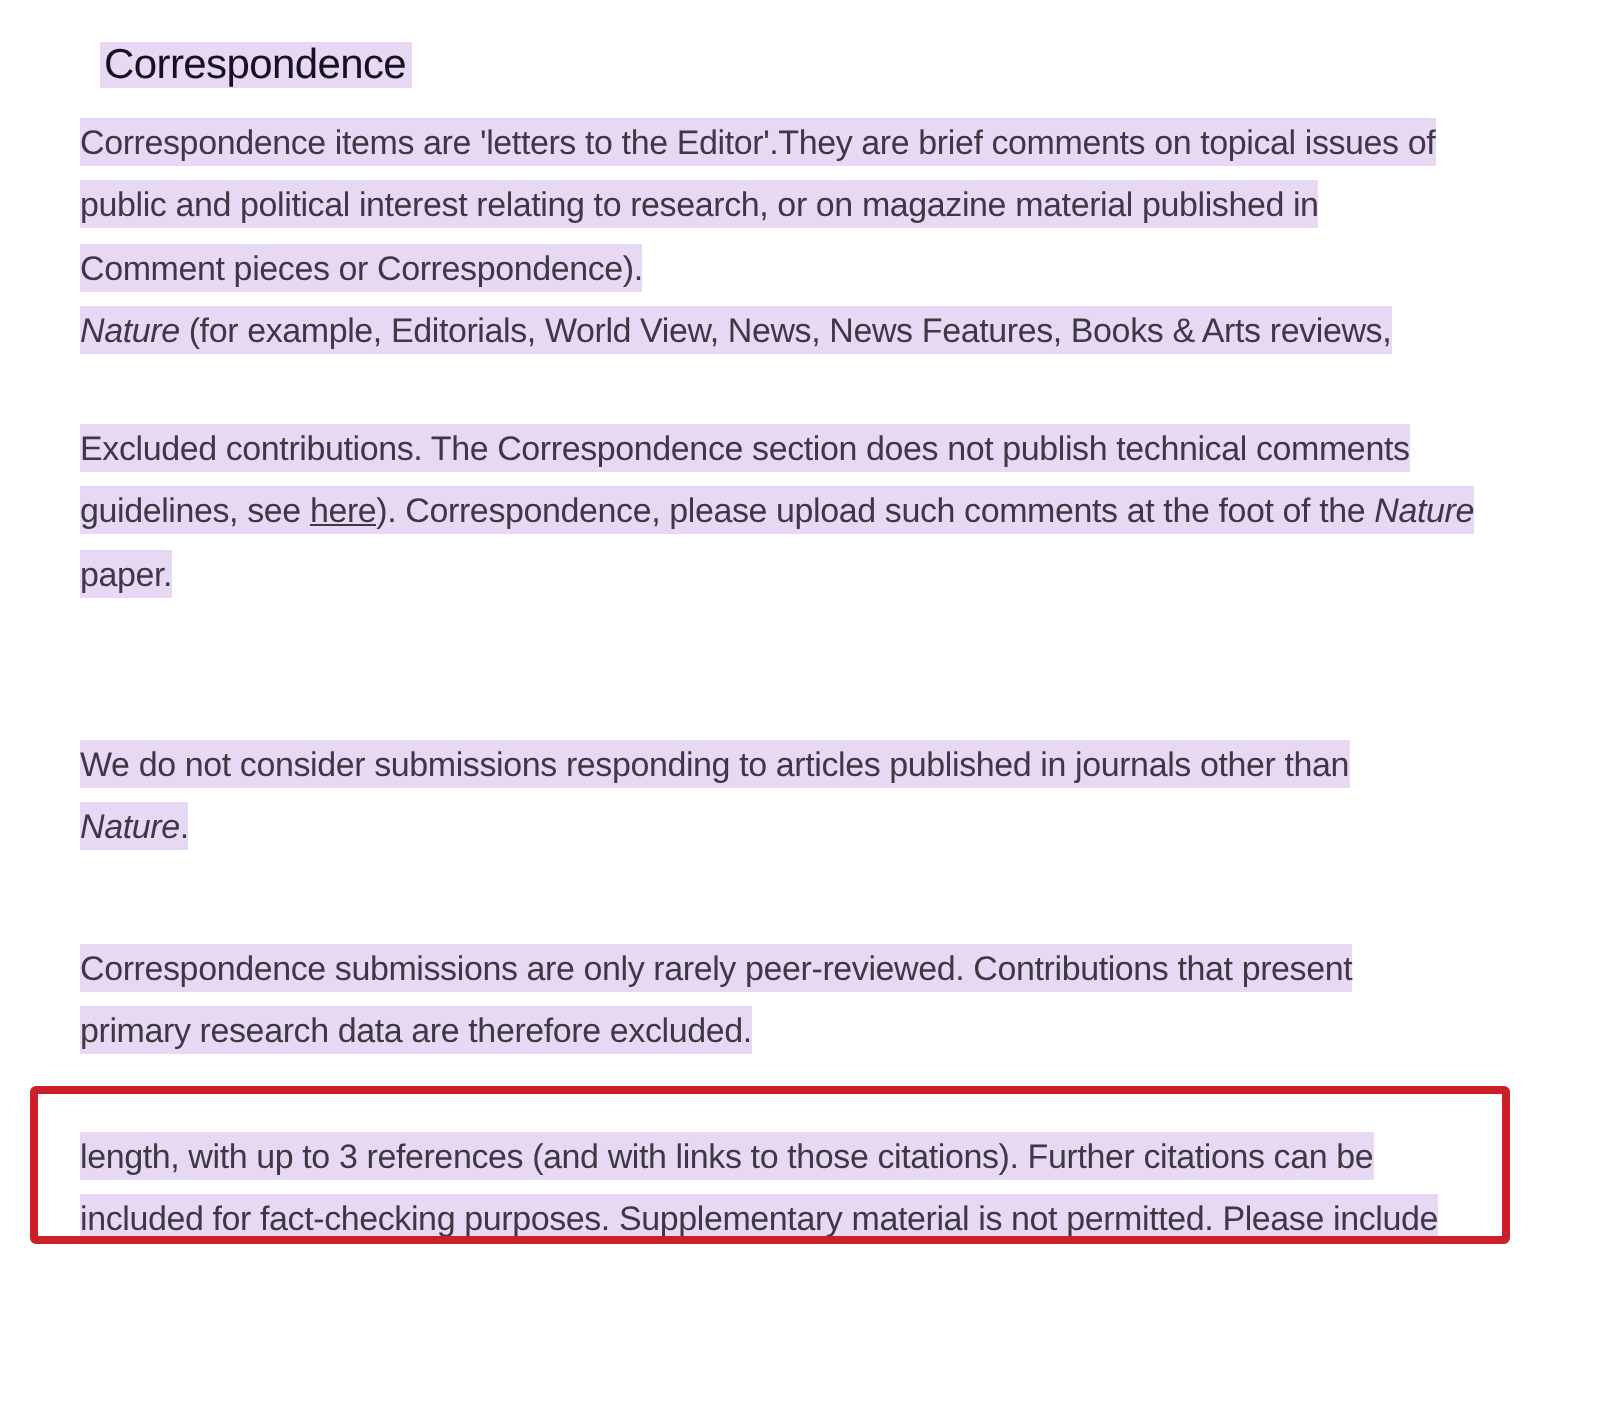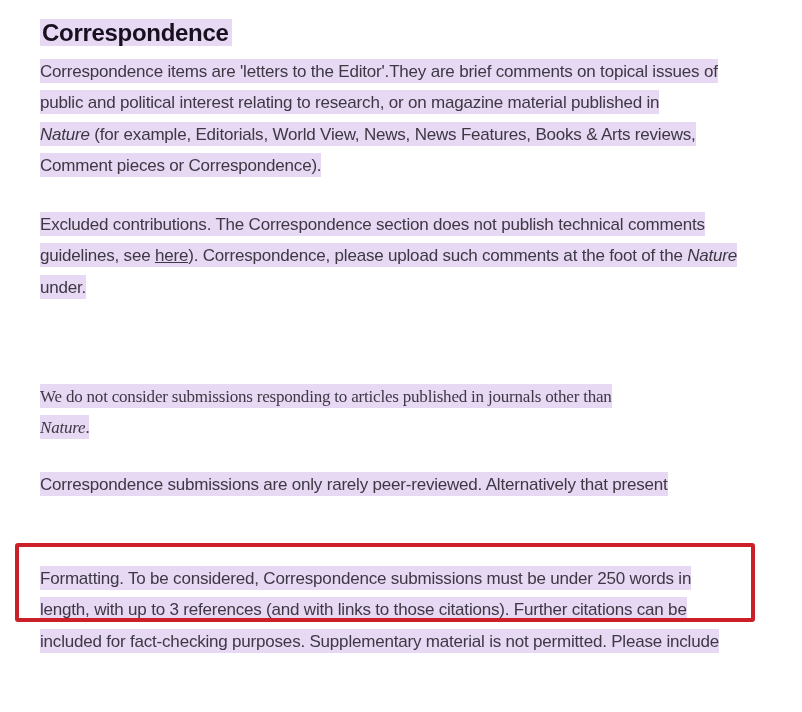--- a/index.html
+++ b/index.html
@@ -14,42 +14,42 @@
     width: 802px; height: 712px;
     background: #ffffff;
     font-family: "Liberation Sans", "DejaVu Sans", sans-serif;
     position: relative;
     overflow: hidden;
   }
   .page { position: absolute; inset: 0; }
 
   .heading {
     position: absolute;
-    left: 40px; top: 19px;
+    left: 50px; top: 19px;
     margin: 0;
-    font-size: 24px;
-    font-weight: 700;
+    font-size: 21px;
+    font-weight: 400;
     line-height: 28px;
     letter-spacing: -0.3px;
     color: var(--heading);
     white-space: pre;
   }
   .heading .hl-head {
     background: var(--highlight);
     padding: 0 3px 0 2px;
   }
 
   .para {
     position: absolute;
     left: 40px;
     right: 10px;
   }
   .para-0 { top: 59px; }
   .para-1 { top: 212px; }
-  .para-2 { top: 384px; font-family: Liberation Serif, serif; }
+  .para-2 { top: 370px; }
   .para-3 { top: 471.5px; }
   .para-4 { top: 566px; }
   
   .para-4 .line:nth-child(3) { margin-top: 6px; }
 
   .line {
     height: 25px;
     line-height: 25px;
     margin-bottom: 6.33px;
     white-space: pre;
@@ -78,36 +78,36 @@
 </head>
 <body>
 
 <div class="page">
   <h1 class="heading"><span class="hl-head">Correspondence</span></h1>
 
   <div>
       <div class="para para-0">
         <div class="line"><span class="seg hl">Correspondence items are 'letters to the Editor'.They are brief comments on topical issues of</span></div>
         <div class="line"><span class="seg hl">public and political interest relating to research, or on magazine material published in</span></div>
+        <div class="line"><span class="seg hl">Comment pieces or Correspondence).</span></div>
         <div class="line"><span class="seg hl it">Nature</span><span class="seg hl"> (for example, Editorials, World View, News, News Features, Books &amp; Arts reviews,</span></div>
-        <div class="line"><span class="seg hl">Comment pieces or Correspondence).</span></div>
       </div>
       <div class="para para-1">
         <div class="line"><span class="seg hl">Excluded contributions. The Correspondence section does not publish technical comments</span></div>
         <div class="line"><span class="seg hl">guidelines, see </span><span class="seg hl ul">here</span><span class="seg hl">). Correspondence, please upload such comments at the foot of the </span><span class="seg hl it">Nature</span></div>
-        <div class="line"><span class="seg hl">under.</span></div>
+        <div class="line"><span class="seg hl">paper.</span></div>
       </div>
       <div class="para para-2">
         <div class="line"><span class="seg hl">We do not consider submissions responding to articles published in journals other than</span></div>
         <div class="line"><span class="seg hl it">Nature</span><span class="seg hl">.</span></div>
       </div>
       <div class="para para-3">
-        <div class="line"><span class="seg hl">Correspondence submissions are only rarely peer-reviewed. Alternatively that present</span></div>
+        <div class="line"><span class="seg hl">Correspondence submissions are only rarely peer-reviewed. Contributions that present</span></div>
+        <div class="line"><span class="seg hl">primary research data are therefore excluded.</span></div>
       </div>
       <div class="para para-4">
-        <div class="line"><span class="seg hl">Formatting. To be considered, Correspondence submissions must be under 250 words in</span></div>
         <div class="line"><span class="seg hl">length, with up to 3 references (and with links to those citations). Further citations can be</span></div>
         <div class="line"><span class="seg hl">included for fact-checking purposes. Supplementary material is not permitted. Please include</span></div>
       </div>
     </div>
 
   <div class="red-box"></div>
 </div>
 
 </body></html>

